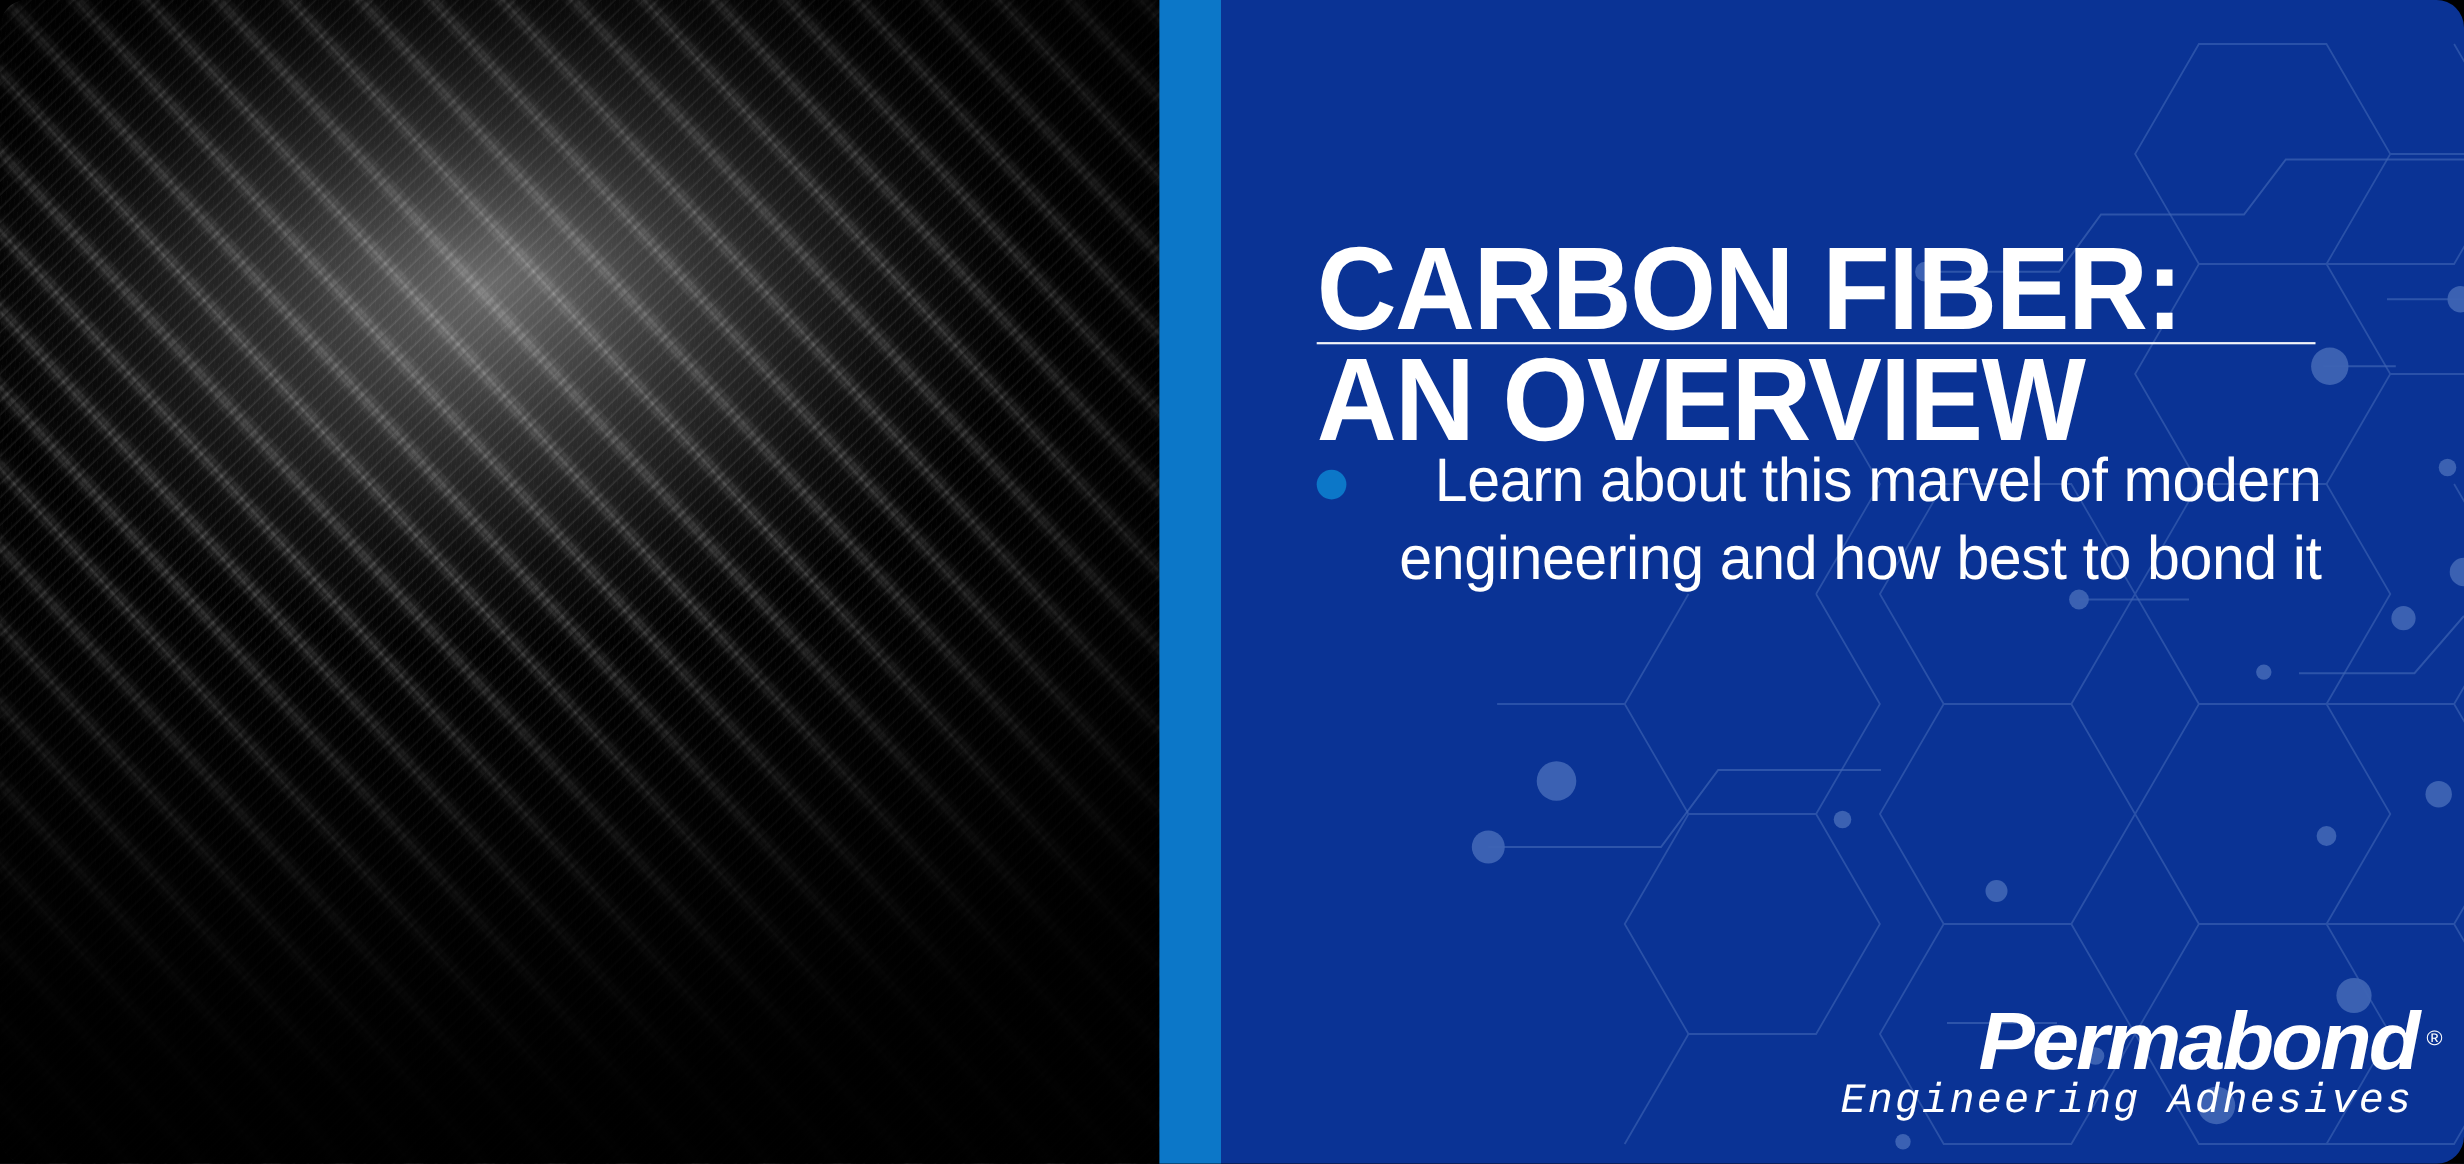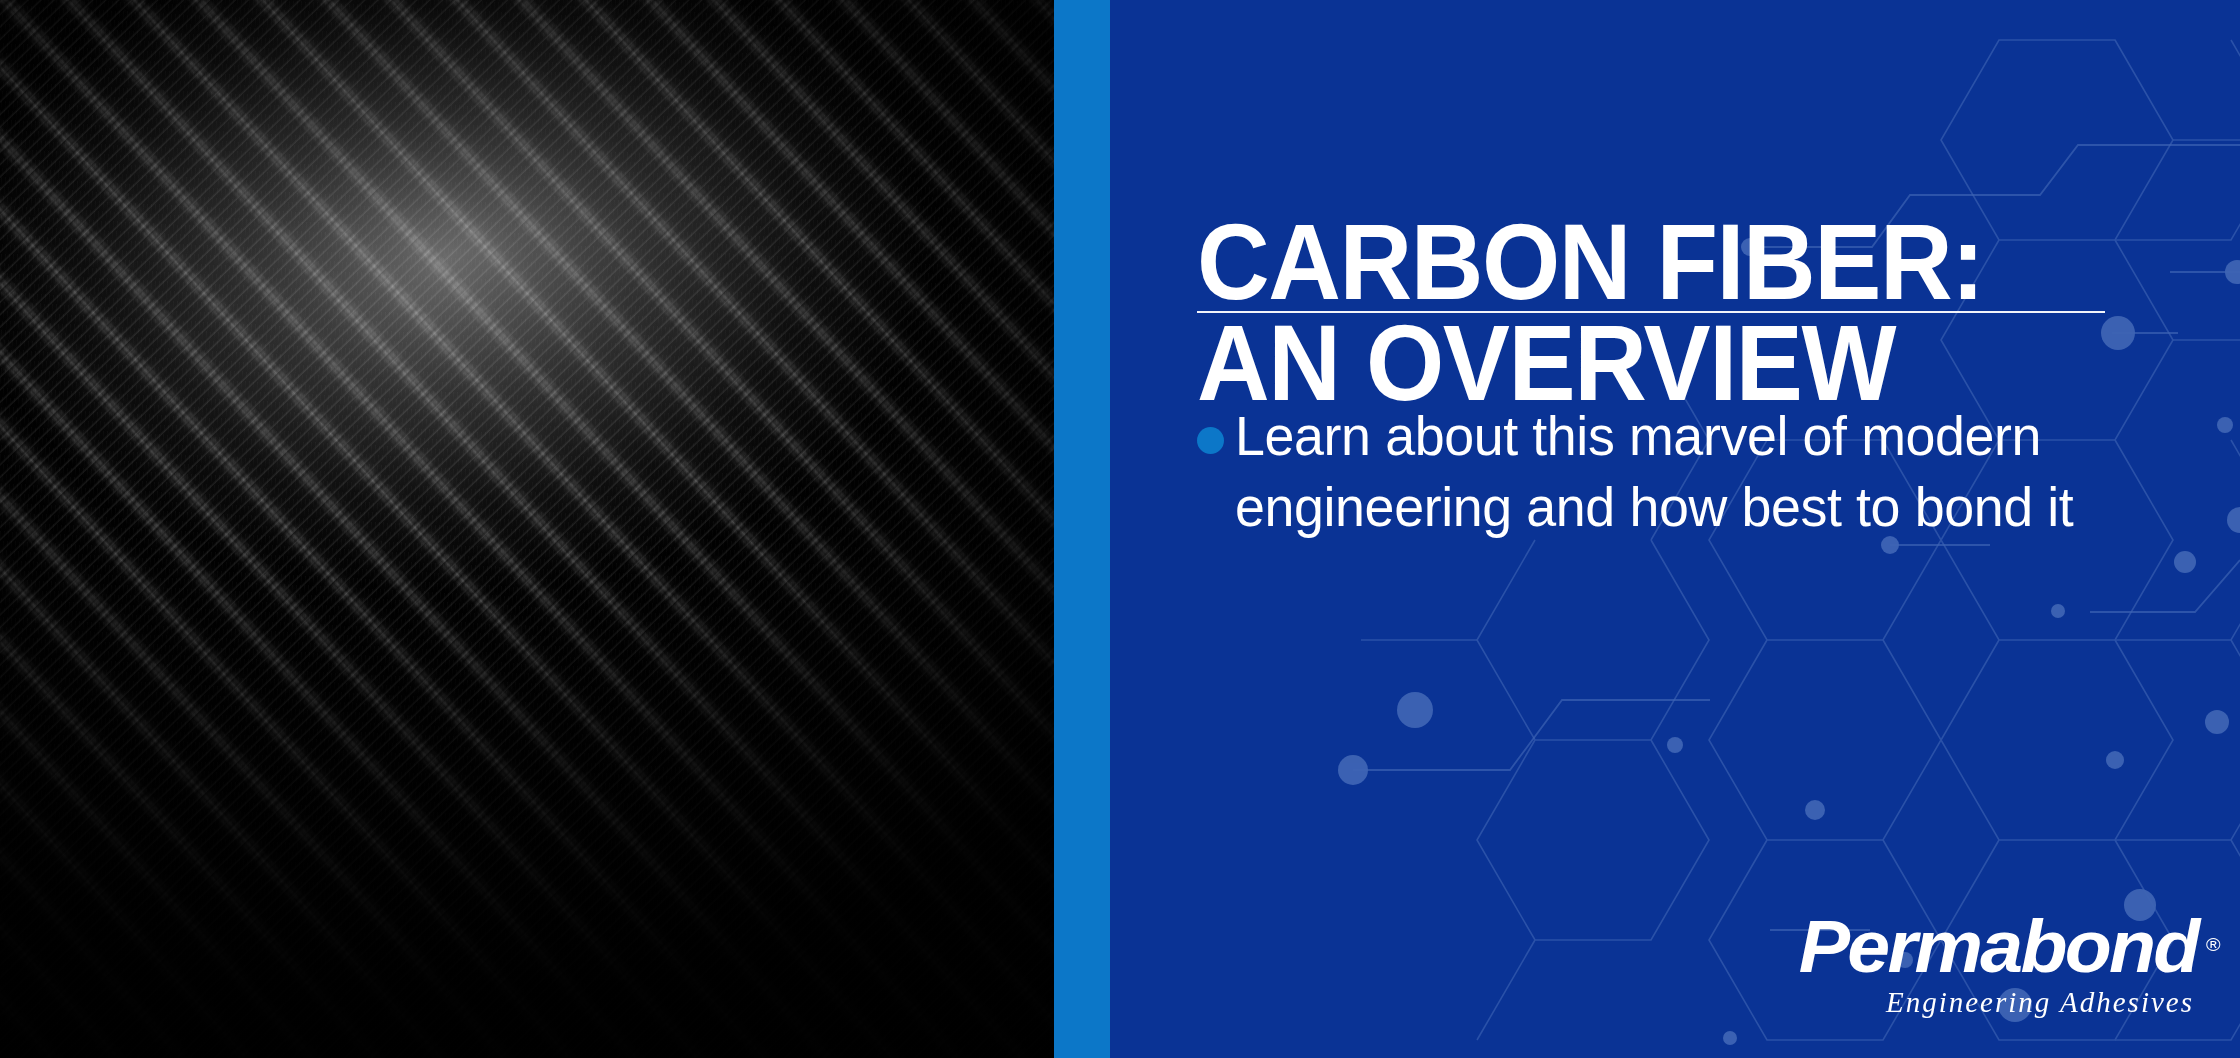--- a/index.html
+++ b/index.html
@@ -9,20 +9,21 @@
     background:#000;
     font-family:"Liberation Sans", sans-serif;
     overflow:hidden;
   }
 
   .slide {
     position:relative;
     width:2240px;
     height:1058px;
     overflow:hidden;
+    border-radius:25px;
   }
 
   
   .cf-panel {
     position:absolute;
     left:0; top:0;
     width:1054px; height:1058px;
     background:#050505;
     overflow:hidden;
   }
@@ -169,20 +170,21 @@
 
   
   .bullets {
     position:absolute;
     left:0; top:400px;
     width:950px;
   }
   .bullet-row {
     display:flex;
     align-items:flex-start;
+    text-align:right;
   }
   .bullet-dot {
     flex:0 0 auto;
     width:27px; height:27px;
     border-radius:50%;
     background:#0C77C8;
     margin-top:27px;
     margin-right:11px;
   }
   .bullet-text {
@@ -223,24 +225,24 @@
     top:-2px; right:-22px;
     font-size:19px;
     font-style:normal;
     font-weight:400;
     letter-spacing:0;
     transform:none;
   }
   .logo-tag {
     margin-top:2px;
     margin-right:4px;
-    font-family:Liberation Serif, serif;
+    font-family:Liberation Mono, monospace;
     font-style:italic;
     font-weight:400;
-    font-size:29px;
+    font-size:38px;
     line-height:32px;
     letter-spacing:2.0px;
     color:#FFFFFF;
   }
 </style>
 </head>
 <body>
 
 <div class="slide">
 

